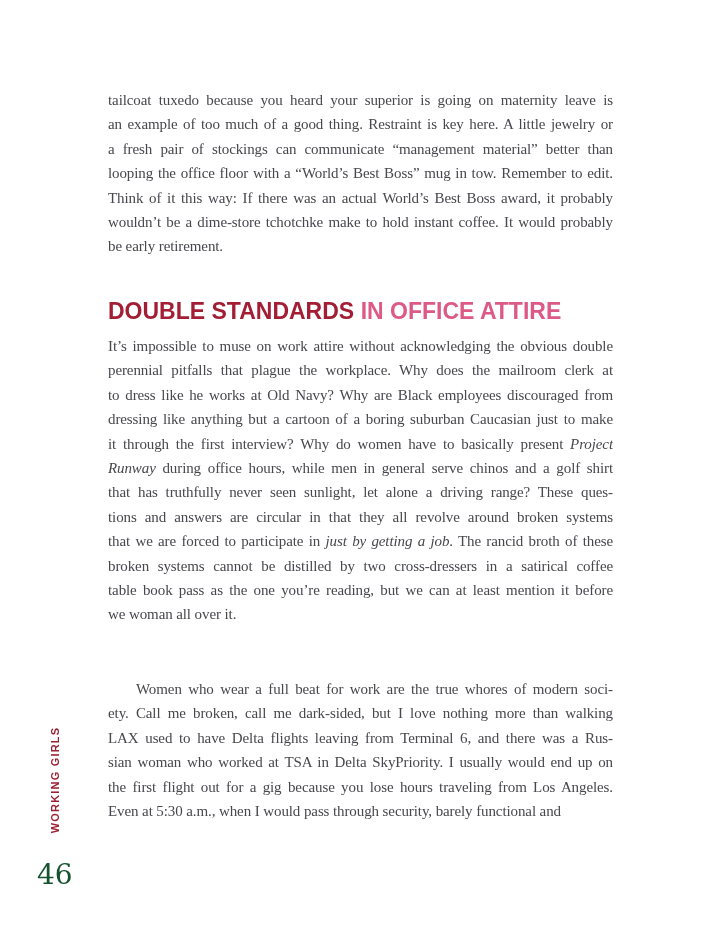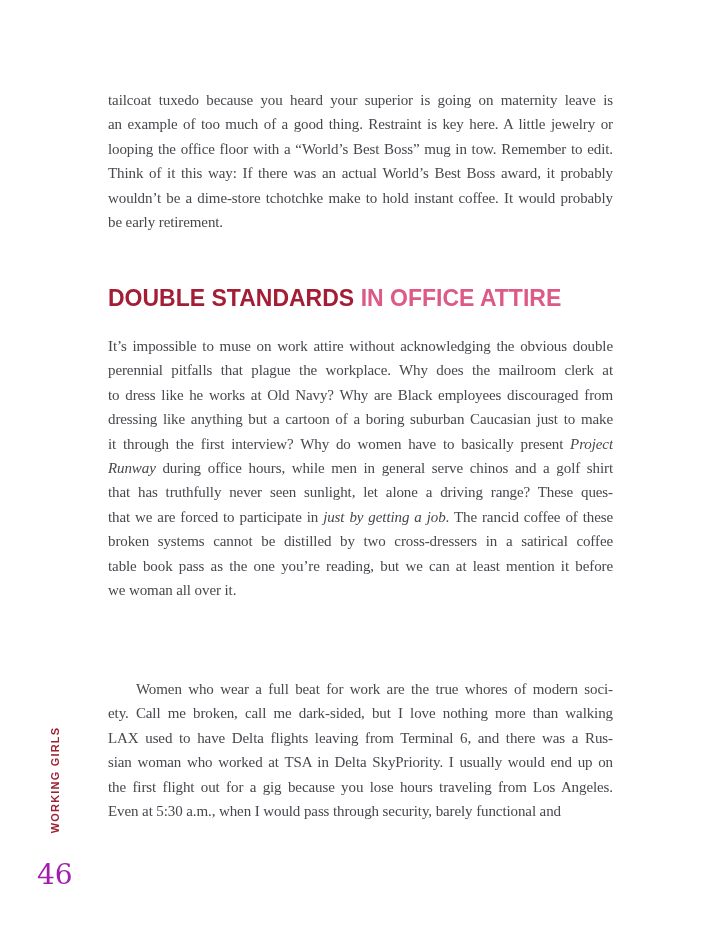--- a/index.html
+++ b/index.html
@@ -8,21 +8,21 @@
     position: relative;
     width: 720px;
     height: 931px;
     background: #ffffff;
     overflow: hidden;
     font-family: "Liberation Serif", serif;
   }
   
   .heading {
     position: absolute;
-    top: 286px;
+    top: 299px;
     left: 108px;
     width: 505px;
     font-family: "Liberation Sans", sans-serif;
     font-weight: 700;
     font-size: 23px;
     line-height: 24px;
     letter-spacing: 0px;
     white-space: nowrap;
   }
   .h-dark { color: #a31e35; }
@@ -62,50 +62,52 @@
   }
   
   .page-number {
     position: absolute;
     top: 860px;
     left: 37px;
     font-family: "DejaVu Serif", serif;
     font-weight: 400;
     font-size: 28px;
     line-height: 30px;
-    color: #a21caf;
+    color: #14532d;
   }
 </style>
 </head>
 <body>
 
 <div class="page">
 
   <h2 class="heading">
     <span class="h-dark">DOUBLE STANDARDS</span><span class="h-pink">IN OFFICE ATTIRE</span>
   </h2>
 
   <div class="body-text">
       <div class="para">
         <div class="line"><span>tailcoat tuxedo because you heard your superior is going on maternity leave is</span></div>
         <div class="line"><span>an example of too much of a good thing. Restraint is key here. A little jewelry or</span></div>
+        <div class="line"><span>a fresh pair of stockings can communicate “management material” better than</span></div>
         <div class="line"><span>looping the office floor with a “World’s Best Boss” mug in tow. Remember to edit.</span></div>
         <div class="line"><span>Think of it this way: If there was an actual World’s Best Boss award, it probably</span></div>
         <div class="line"><span>wouldn’t be a dime-store tchotchke make to hold instant coffee. It would probably</span></div>
         <div class="line last"><span>be early retirement.</span></div>
       </div>
       <div class="para">
         <div class="line"><span>It’s impossible to muse on work attire without acknowledging the obvious double</span></div>
         <div class="line"><span>perennial pitfalls that plague the workplace. Why does the mailroom clerk at</span></div>
         <div class="line"><span>to dress like he works at Old Navy? Why are Black employees discouraged from</span></div>
         <div class="line"><span>dressing like anything but a cartoon of a boring suburban Caucasian just to make</span></div>
         <div class="line"><span>it through the first interview? Why do women have to basically present </span><span class="it">Project</span></div>
         <div class="line"><span class="it">Runway</span><span> during office hours, while men in general serve chinos and a golf shirt</span></div>
         <div class="line"><span>that has truthfully never seen sunlight, let alone a driving range? These ques-</span></div>
-        <div class="line"><span>that we are forced to participate in </span><span class="it">just by getting a job</span><span>. The rancid coffee of these</span></div>
+        <div class="line"><span>tions and answers are circular in that they all revolve around broken systems</span></div>
+        <div class="line"><span>that we are forced to participate in </span><span class="it">just by getting a job</span><span>. The rancid broth of these</span></div>
         <div class="line"><span>broken systems cannot be distilled by two cross-dressers in a satirical coffee</span></div>
         <div class="line"><span>table book pass as the one you’re reading, but we can at least mention it before</span></div>
         <div class="line last"><span>we woman all over it.</span></div>
       </div>
       <div class="para">
         <div class="line indent"><span>Women who wear a full beat for work are the true whores of modern soci-</span></div>
         <div class="line"><span>ety. Call me broken, call me dark-sided, but I love nothing more than walking</span></div>
         <div class="line"><span>LAX used to have Delta flights leaving from Terminal 6, and there was a Rus-</span></div>
         <div class="line"><span>sian woman who worked at TSA in Delta SkyPriority. I usually would end up on</span></div>
         <div class="line"><span>the first flight out for a gig because you lose hours traveling from Los Angeles.</span></div>

